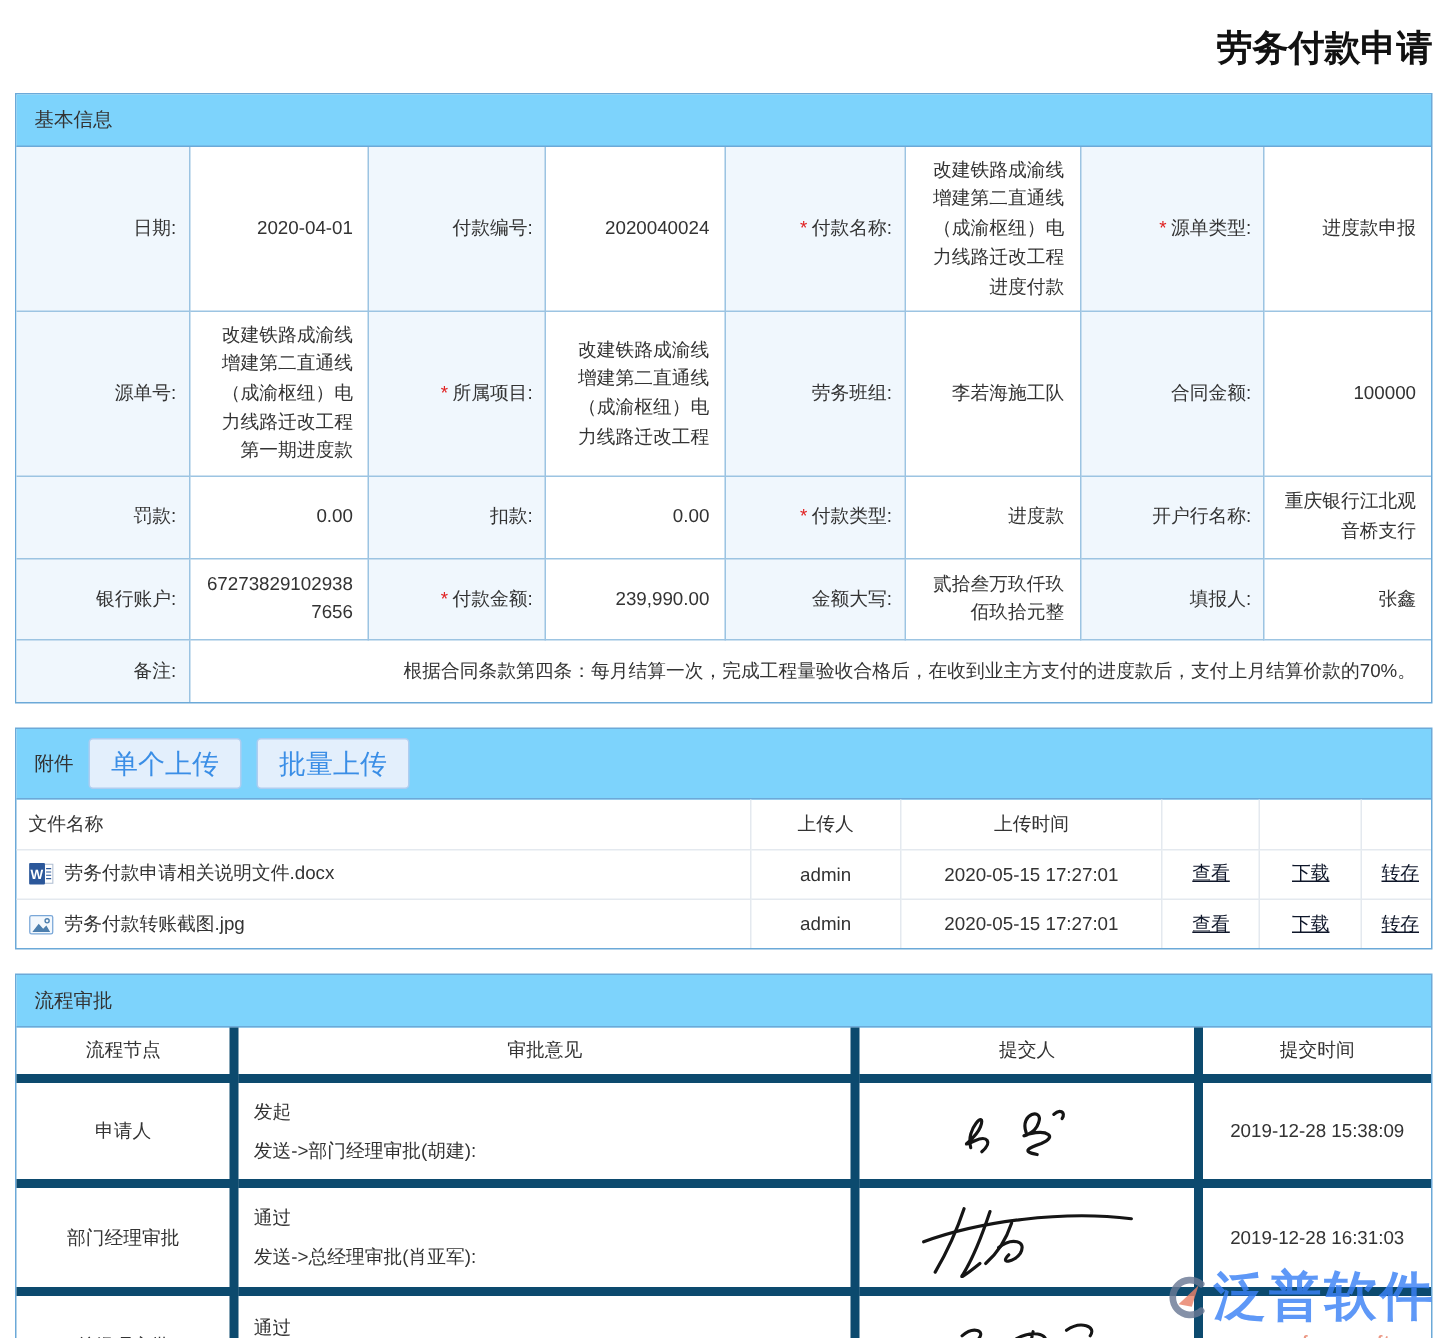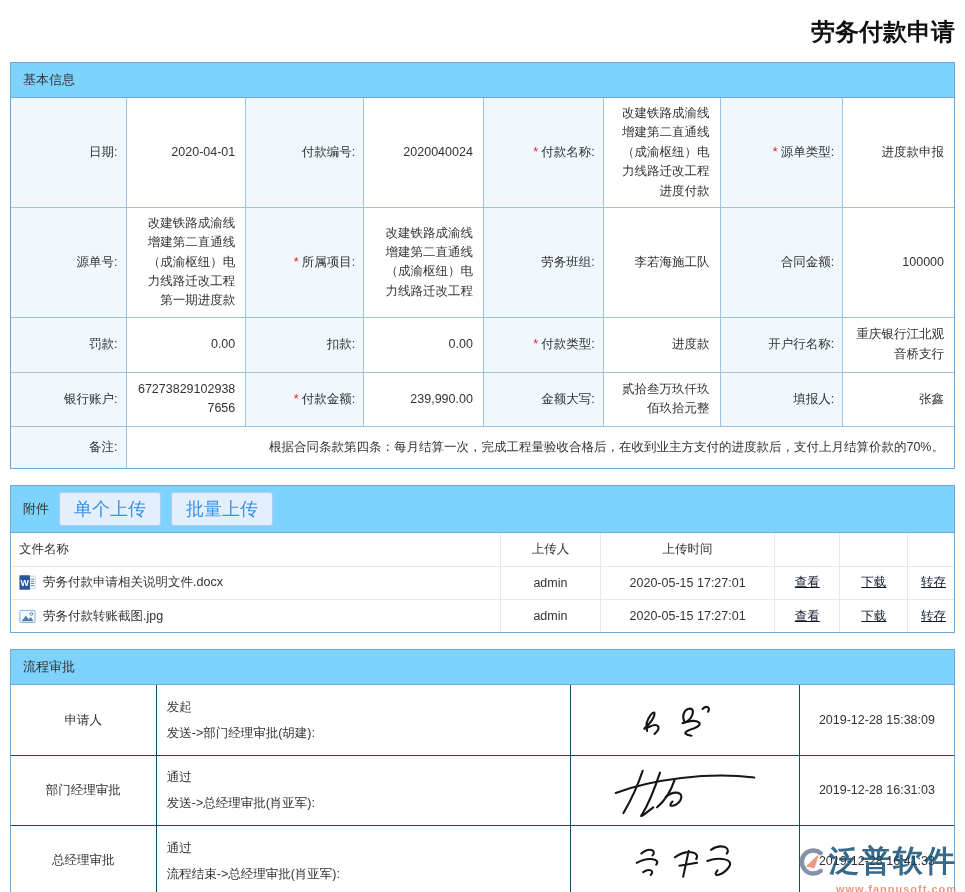--- a/index.html
+++ b/index.html
@@ -62,21 +62,21 @@
   .attach td:first-child { border-left: none; }
   .attach td:last-child { border-right: none; text-align: right; }
   .attach tr:first-child td { border-top: none; }
   .attach tr:last-child td { border-bottom: none; }
   .attach .c { text-align: center; }
   .fname { display: flex; align-items: center; gap: 7px; }
   .fname svg { flex: 0 0 auto; }
   .link { color: #0f172a; text-decoration: underline; font-size: 12.5px; cursor: pointer; }
 
   
-  .appr td { border: 1px solid #0c4a6e; padding: 6px 10px; }
+  .appr td { border: 6px solid #0c4a6e; padding: 6px 10px; }
   .appr td:first-child { border-left: none; }
   .appr td:last-child { border-right: none; }
   .appr tr:first-child td { border-top: none; }
   .appr tr:last-child td { border-bottom: none; }
   .appr .hrow td { height: 34px; text-align: center; }
   .appr .node { text-align: center; }
   .appr .op { text-align: left; line-height: 1.6; }
   .appr .op div + div { margin-top: 6px; }
   .appr .sig { text-align: center; }
   .appr .time { text-align: center; }
@@ -87,22 +87,22 @@
   .wm {
     position: absolute;
     right: 8px;
     top: 841px;
     opacity: 0.82;
     text-align: right;
     pointer-events: none;
   }
   .wm-row { display: flex; align-items: center; gap: 2px; justify-content: flex-end; }
   .wm-brand {
-    color: #0c4a6e;
-    font-size: 30px;
+    color: #3b82f6;
+    font-size: 35px;
     font-weight: bold;
     letter-spacing: 2px;
   }
   .wm-url {
     color: #e8826a;
     font-size: 11px;
     font-weight: bold;
     letter-spacing: 1px;
     text-decoration: underline;
     margin-top: 1px;
@@ -243,20 +243,26 @@
   <div class="panel" style="margin-bottom:0;">
     <div class="panel-hd">流程审批</div>
     <table class="appr">
       <colgroup>
         <col style="width:15.4%">
           <col style="width:43.9%">
           <col style="width:24.3%">
           <col style="width:16.4%">
       </colgroup>
       <tbody>
+          <tr class="hrow">
+        <td>流程节点</td>
+        <td>审批意见</td>
+        <td>提交人</td>
+        <td>提交时间</td>
+      </tr>
       <tr class="drow">
         <td class="node">申请人</td>
         <td class="op">
           <div>发起</div>
           <div>发送-&gt;部门经理审批(胡建):</div>
         </td>
         <td class="sig">
           <svg width="120" height="50" viewBox="0 0 130 52" fill="none" stroke="#151515" stroke-width="2.3" stroke-linecap="round" stroke-linejoin="round">
             <path d="M24 38 C20 24 36 10 31 23 C27 33 13 39 27 33 C36 29 40 34 32 41"></path>
             <path d="M64 27 C59 13 77 9 73 20 C70 30 55 31 67 28 C79 25 87 30 75 35 C66 38 60 41 72 43"></path>

